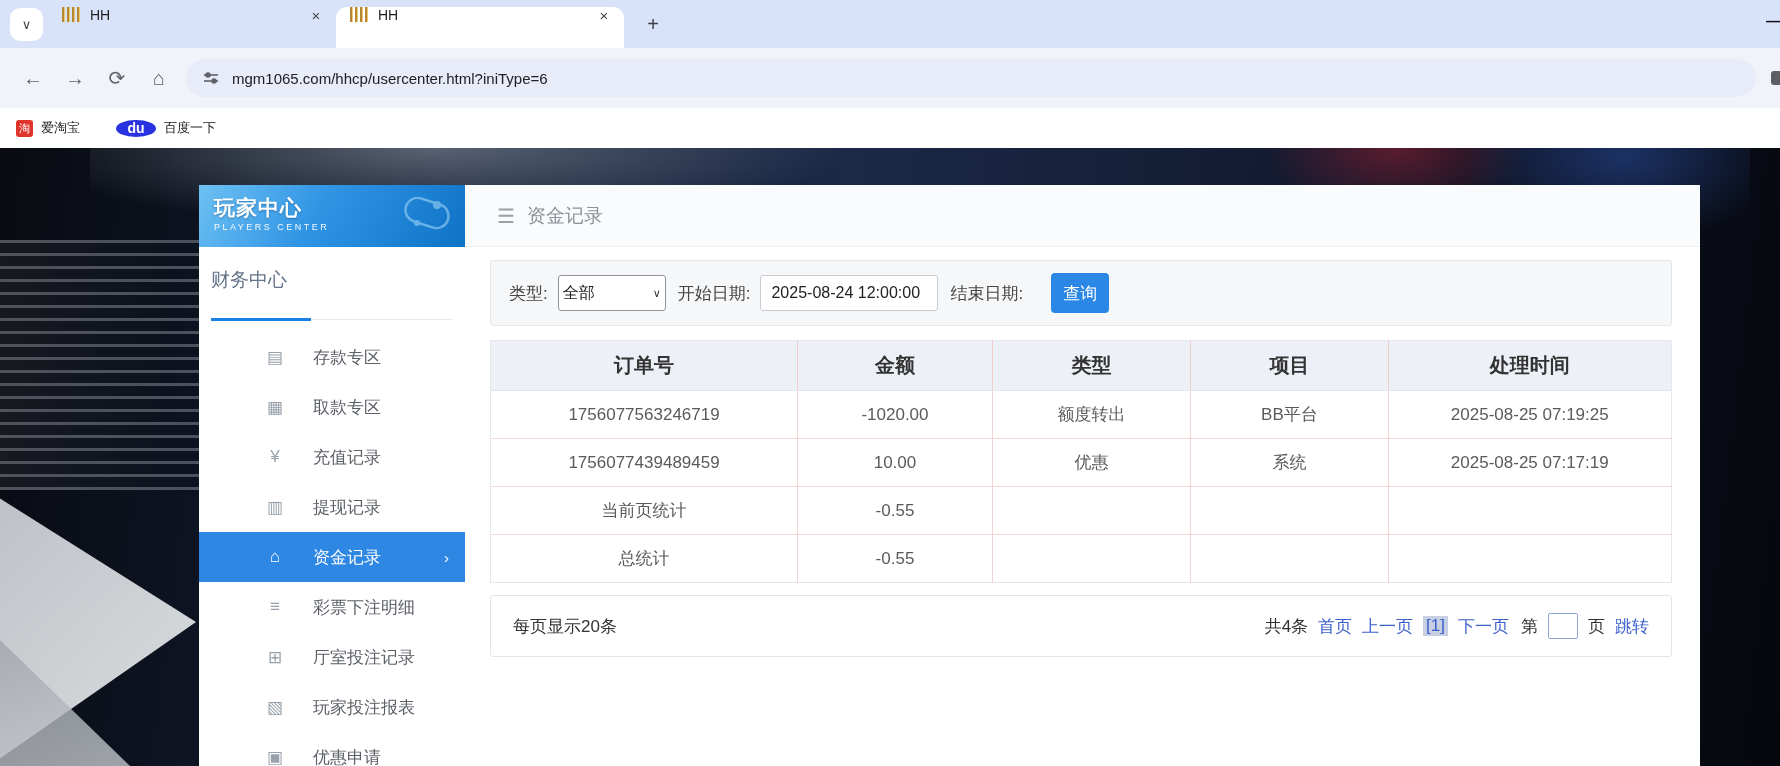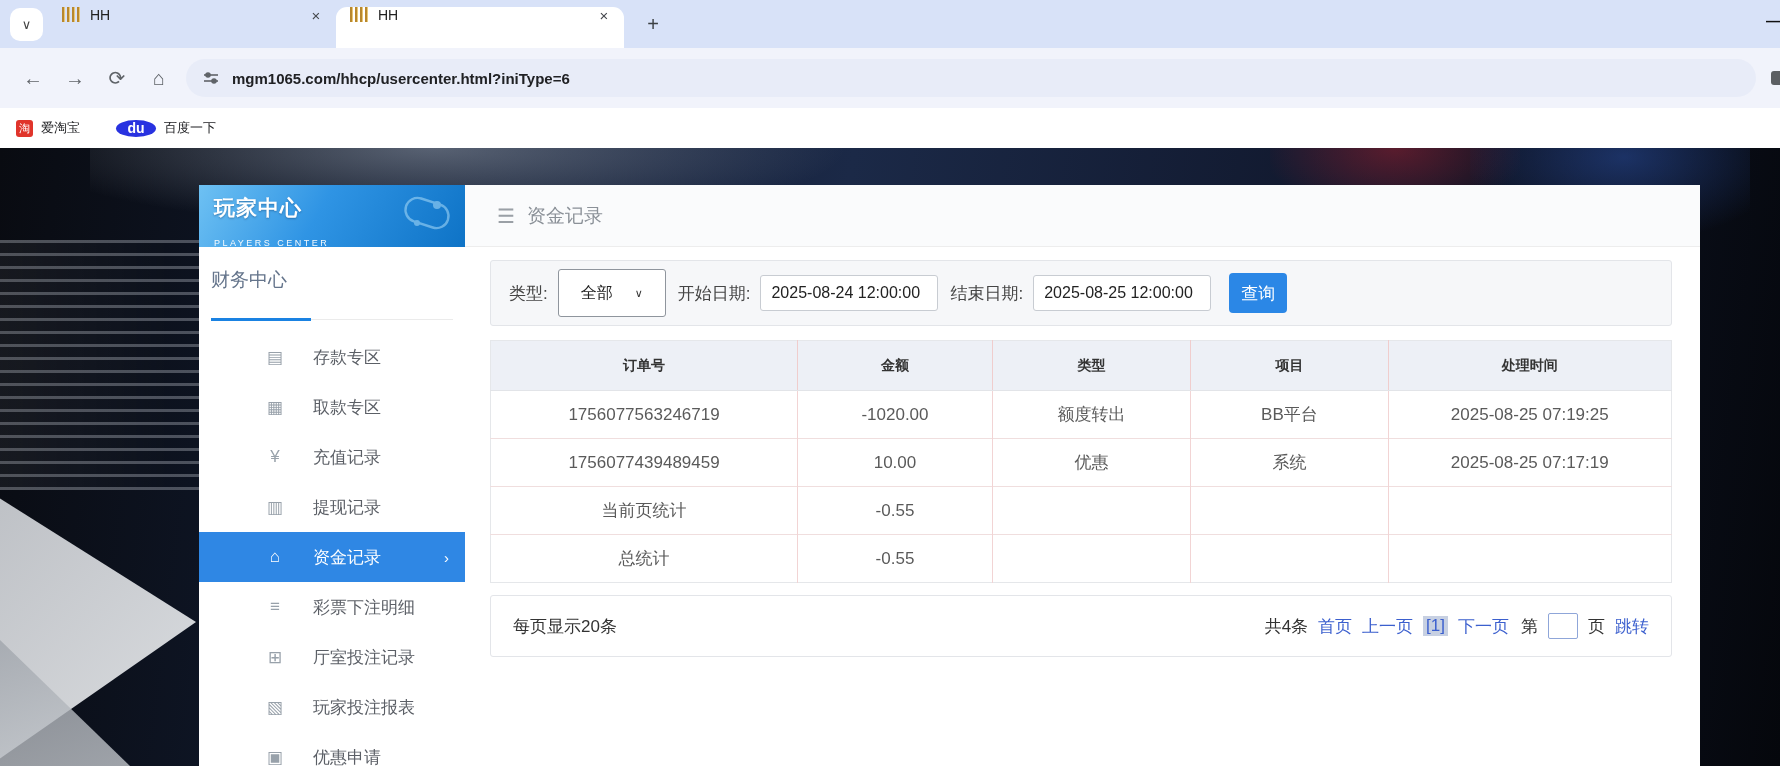--- a/index.html
+++ b/index.html
@@ -18,21 +18,21 @@
   .favicon { width:18px; height:15px; flex:0 0 18px;
              background:repeating-linear-gradient(90deg,#b8882e 0 2px,#e9c878 2px 3px,rgba(0,0,0,0) 3px 5px); }
   .tab-title { flex:1; }
   .tab-close { width:20px; text-align:center; font-size:15px; color:#45484d; }
   .newtab { margin:0 0 12px 16px; font-size:20px; color:#3c4043; width:26px; text-align:center; }
   .min-dash { position:absolute; right:0px; top:13px; color:#111; font-weight:bold; font-size:14px; }
 
   .toolbar { height:60px; background:#f1f3fb; display:flex; align-items:center; padding-left:12px; position:relative; }
   .nav-icon { width:42px; text-align:center; font-size:20px; color:#5f6368; }
   .url-pill { flex:1; height:38px; margin:0 24px 0 6px; background:#e8ecf8; border-radius:19px;
-              display:flex; align-items:center; gap:12px; padding:0 16px; min-width:0;font-weight:bold; }
+              display:flex; align-items:center; gap:12px; padding:0 16px; min-width:0; }
   .url-text { font-size:15px; color:#202124; white-space:nowrap; overflow:hidden; }
   .partial-icon { position:absolute; right:-3px; top:23px; width:12px; height:14px; background:#5c5f63; border-radius:3px; }
 
   .bookmarks { height:40px; background:#fff; display:flex; align-items:center; gap:36px; padding-left:16px; }
   .bm { display:flex; align-items:center; gap:8px; font-size:13px; color:#202124; }
   .tb-icon { width:17px; height:17px; background:#e0342b; border-radius:3px; color:#fff; font-size:11px;
              display:flex; align-items:center; justify-content:center; }
   .bd-icon { width:40px; height:17px; border-radius:50%; background:#2832e0; color:#fff; font-size:14px;
              font-weight:bold; display:flex; align-items:center; justify-content:center; }
 
@@ -53,21 +53,21 @@
                clip-path:polygon(0 14%, 100% 52%, 0 94%); }
   .bg-wedge2 { position:absolute; left:0; top:478px; width:130px; height:140px; opacity:.8;
                background:linear-gradient(160deg,#9da2a9,#c3c7cc);
                clip-path:polygon(0 10%, 100% 100%, 0 100%); }
 
   
   .sidebar { position:absolute; left:199px; top:37px; width:266px; bottom:0; background:#fff; }
   .s-header { height:62px; padding:9px 8px 0 15px; color:#fff; position:relative; overflow:hidden;
               background:linear-gradient(120deg,#6ec1f3 0%, var(--sidebar-blue,#2f94e4) 45%, #0e73c6 100%); }
   .s-title { font-size:21px; font-weight:bold; letter-spacing:1px; text-shadow:0 1px 2px rgba(0,30,70,.35); }
-  .s-sub { font-size:9px; letter-spacing:2.5px; margin-top:16px; opacity:.95; }
+  .s-sub { font-size:9px; letter-spacing:2.5px; margin-top:0; opacity:.95; }
   .s-gamepad { position:absolute; right:10px; top:8px; opacity:.55; }
   .s-section { margin:20px 12px 0; padding-bottom:26px; border-bottom:1px solid #ebebeb; position:relative;
                color:#64748b; font-size:19px; }
   .s-section::after { content:""; position:absolute; left:0; bottom:-2px; width:100px; height:3px;
                       background:var(--underline-blue,#1a82e2); }
   .s-menu { margin-top:12px; }
   .s-item { height:50px; display:flex; align-items:center; gap:26px; padding-left:64px;
             font-size:17px; color:#5b5f66; }
   .s-icon { width:24px; text-align:center; color:#98a1aa; font-size:17px; }
   .s-item.active { background:var(--active-blue,#2f87e4); color:#fff; }
@@ -77,33 +77,33 @@
   
   .main { position:absolute; left:465px; top:37px; width:1235px; bottom:0; background:#fff; }
   .m-header { height:62px; background:#fafbfc; border-bottom:1px solid #ededed; display:flex;
               align-items:center; gap:12px; padding-left:32px; color:#8b9198; font-size:19px; }
   .m-ham { color:#9aa0a6; font-size:20px; }
   .m-body { padding:13px 28px 0 25px; }
 
   .filter { border:1px solid #e3e5e9; background:#f6f7f9; border-radius:3px; height:66px;
             display:flex; align-items:center; padding-left:18px; font-size:17px; color:#454545; }
   .f-label { margin-right:10px; }
-  .f-select { width:108px; height:48px; border:1px solid #8f959d; border-radius:3px; background:#fff;
-              display:flex; align-items:center; justify-content:space-between; padding:0 22px;
+  .f-select { width:108px; height:36px; border:1px solid #8f959d; border-radius:3px; background:#fff;
+              display:flex; align-items:center; justify-content:space-between; padding:0 4px;
               font-size:16px; color:#222; }
   .f-select .car { font-size:11px; color:#333; }
   .f-input { width:178px; height:36px; border:1px solid #c8ccd2; border-radius:3px; background:#fff;
              display:flex; align-items:center; padding:8px 10px; font-size:16px; color:#222; white-space:nowrap; }
   .ml { margin-left:12px; }
   .f-btn { width:58px; height:40px; margin-left:18px; background:var(--accent,#2b87e6); color:#fff;
            border:none; border-radius:4px; font-size:17px; }
 
   .table-wrap { margin-top:14px; }
   table { width:100%; border-collapse:collapse; border:1px solid #e5e7ea; table-layout:fixed; }
-  th { height:50px; background:#edf0f6; font-size:14px; color:#333; font-weight:bold;
+  th { height:50px; background:#edf0f6; font-size:20px; color:#333; font-weight:bold;
        border-left:1px solid #f0cdcd; border-bottom:1px solid #e2e4e8; text-align:center; }
   td { height:48px; font-size:17px; color:#5a5a5a; text-align:center;
        border-left:1px solid #f2d4d4; border-top:1px solid #f0dede; }
   th:first-child, td:first-child { border-left:none; }
 
   .footerbar { margin-top:12px; border:1px solid #e3e5e9; border-radius:3px; height:62px;
                display:flex; align-items:center; justify-content:space-between; padding:0 22px;
                font-size:17px; color:#333; }
   .pager { display:flex; align-items:center; gap:10px; }
   .plink { color:var(--link,#3b5fce); }
@@ -236,23 +236,20 @@
         <span class="f-label">类型:</span>
         <div class="f-select">
           <span>全部</span>
           <span class="car">∨</span>
         </div>
         <span class="f-label ml">开始日期:</span>
         <div class="f-input">
           <span>2025-08-24 12:00:00</span>
         </div>
         <span class="f-label ml">结束日期:</span>
-        <div class="f-input">
-          <span>2025-08-25 12:00:00</span>
-        </div>
         <button class="f-btn">查询</button>
       </div>
 
       <div class="table-wrap">
         <table>
           <colgroup>
             <col style="width:26%">
               <col style="width:16.5%">
               <col style="width:16.8%">
             <col style="width:16.7%">

